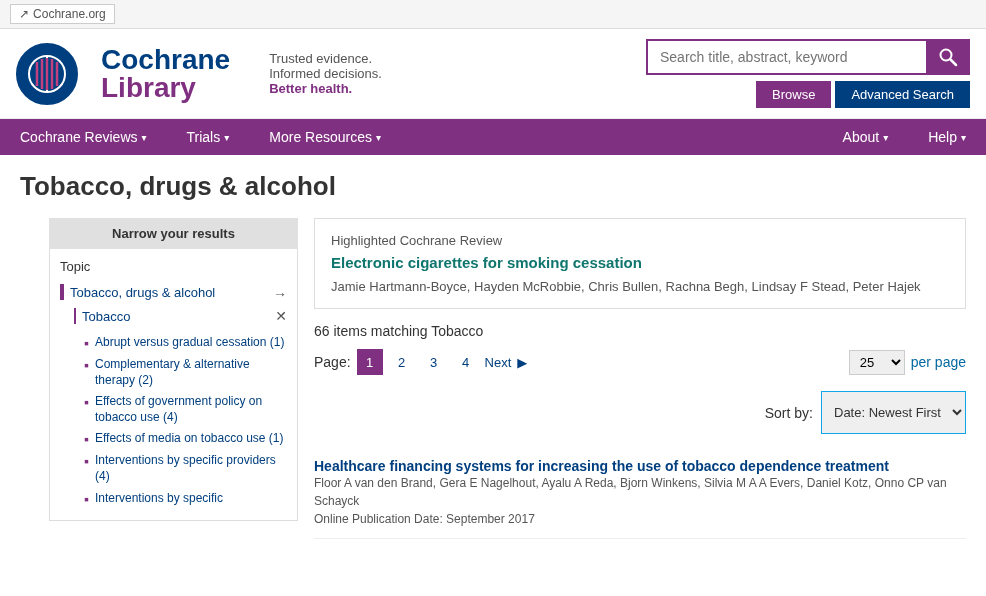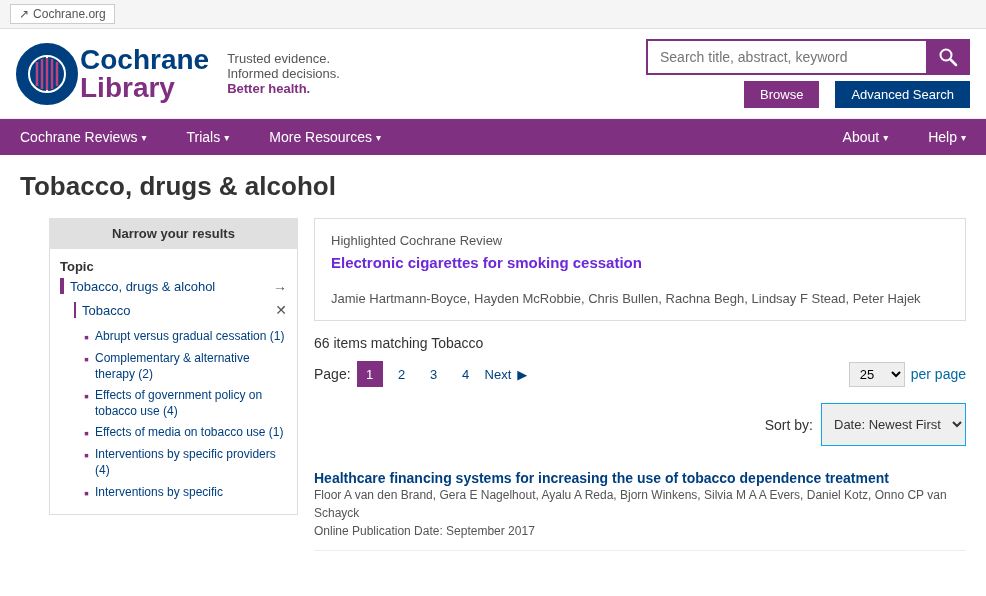--- a/index.html
+++ b/index.html
@@ -30,21 +30,21 @@
       background: #fff;
       padding: 10px 16px;
       display: flex;
       align-items: center;
       justify-content: space-between;
       border-bottom: 1px solid #eee;
     }
     .logo-area {
       display: flex;
       align-items: center;
-      gap: 2px;
+      gap: 23px;
     }
     .logo-circle {
       width: 62px;
       height: 62px;
       border-radius: 50%;
       border: 3px solid #003f7f;
       background: #003f7f;
       display: flex;
       align-items: center;
       justify-content: center;
@@ -98,21 +98,21 @@
       background: #803080;
       border: none;
       padding: 8px 12px;
       cursor: pointer;
       display: flex;
       align-items: center;
       justify-content: center;
     }
     .search-buttons-row {
       display: flex;
-      gap: 16px;
+      gap: 4px;
     }
     .browse-btn {
       background: #803080;
       color: #fff;
       border: none;
       padding: 6px 16px;
       font-size: 13px;
       cursor: pointer;
     }
     .advanced-search-btn {
@@ -175,22 +175,23 @@
       font-weight: bold;
       color: #333;
     }
     .sidebar-body {
       border: 1px solid #ddd;
       border-top: none;
       padding: 10px;
     }
     .topic-label {
       font-size: 13px;
-      font-weight: bold;
-      color: #333;
+      font-weight: normal;
+      color: #333;
+      margin-bottom: 6px;
     }
     .topic-item {
       display: flex;
       align-items: center;
       justify-content: space-between;
       padding: 4px 0;
       font-size: 13px;
     }
     .topic-item-left {
       display: flex;
@@ -252,27 +253,27 @@
       border: 1px solid #ddd;
       padding: 14px 16px;
       margin-bottom: 14px;
     }
     .highlighted-label {
       font-size: 13px;
       color: #555;
       margin-bottom: 6px;
     }
     .highlighted-title {
-      color: #6d28d9;
+      color: #0f766e;
       font-size: 15px;
       font-weight: bold;
       text-decoration: none;
       cursor: pointer;
       display: block;
-      margin-bottom: 20px;
+      margin-bottom: 8px;
     }
     .highlighted-authors {
       font-size: 13px;
       color: #555;
     }
 
     .results-count {
       font-size: 14px;
       margin-bottom: 10px;
       color: #333;

